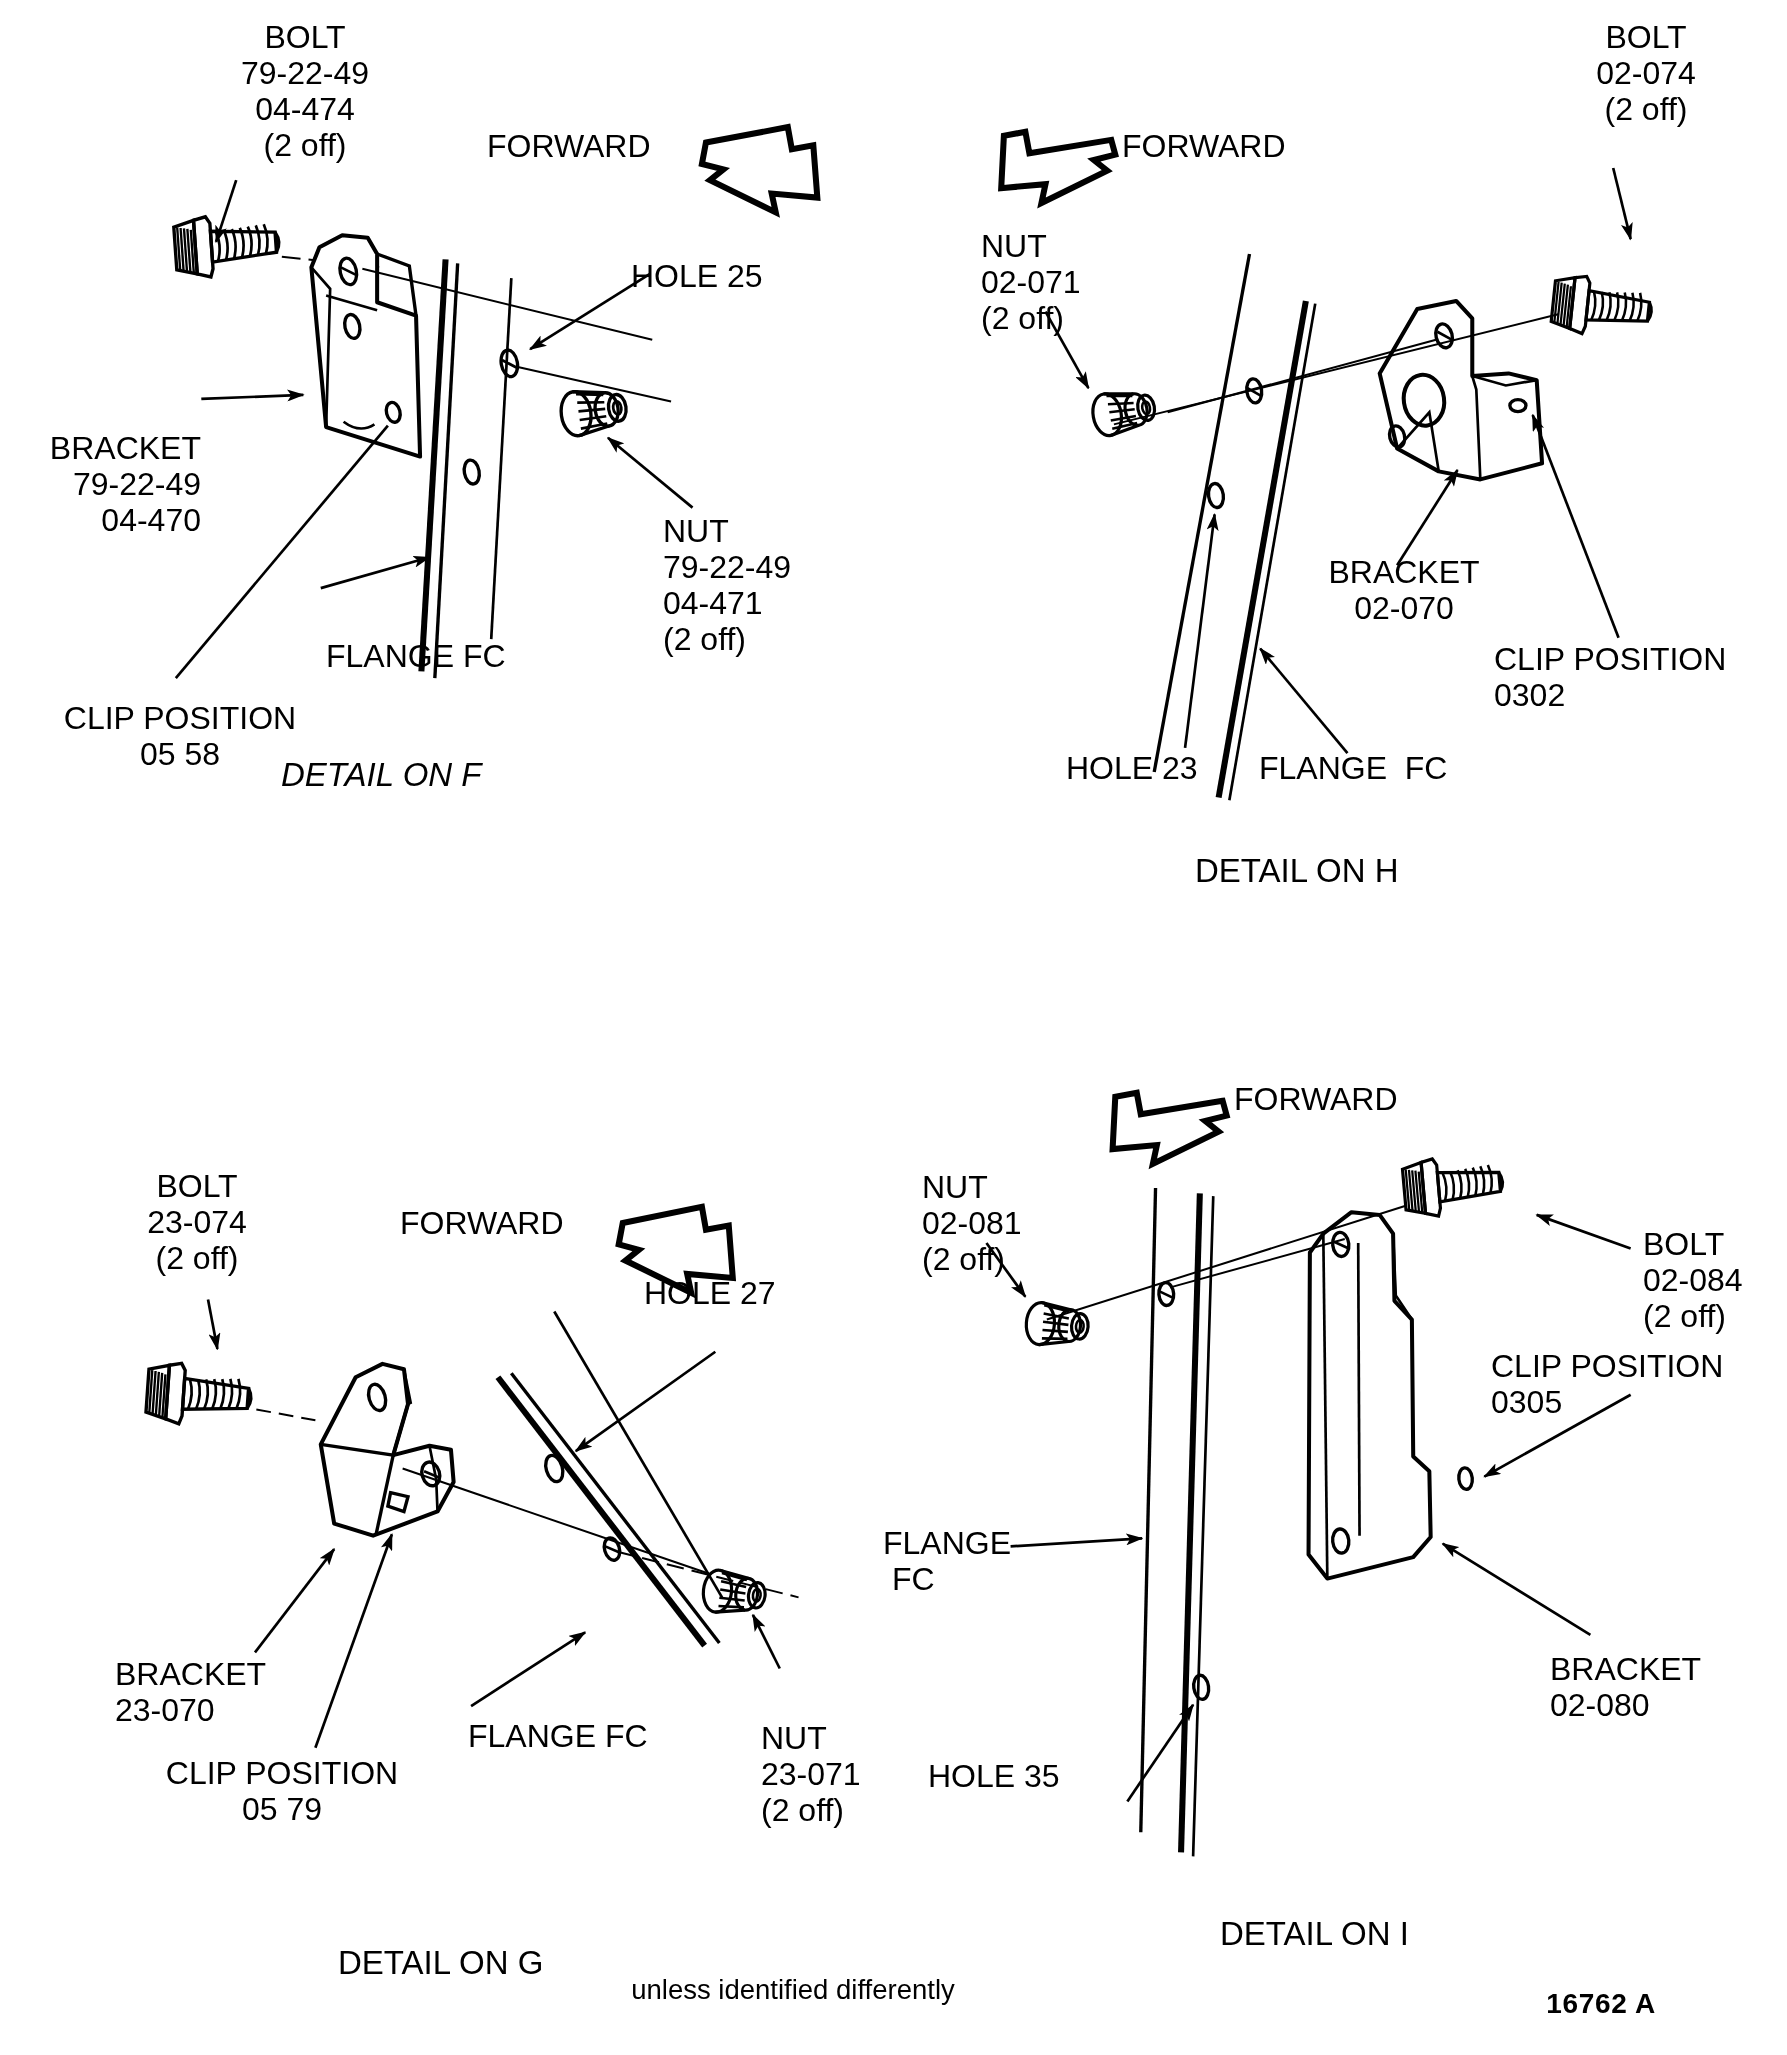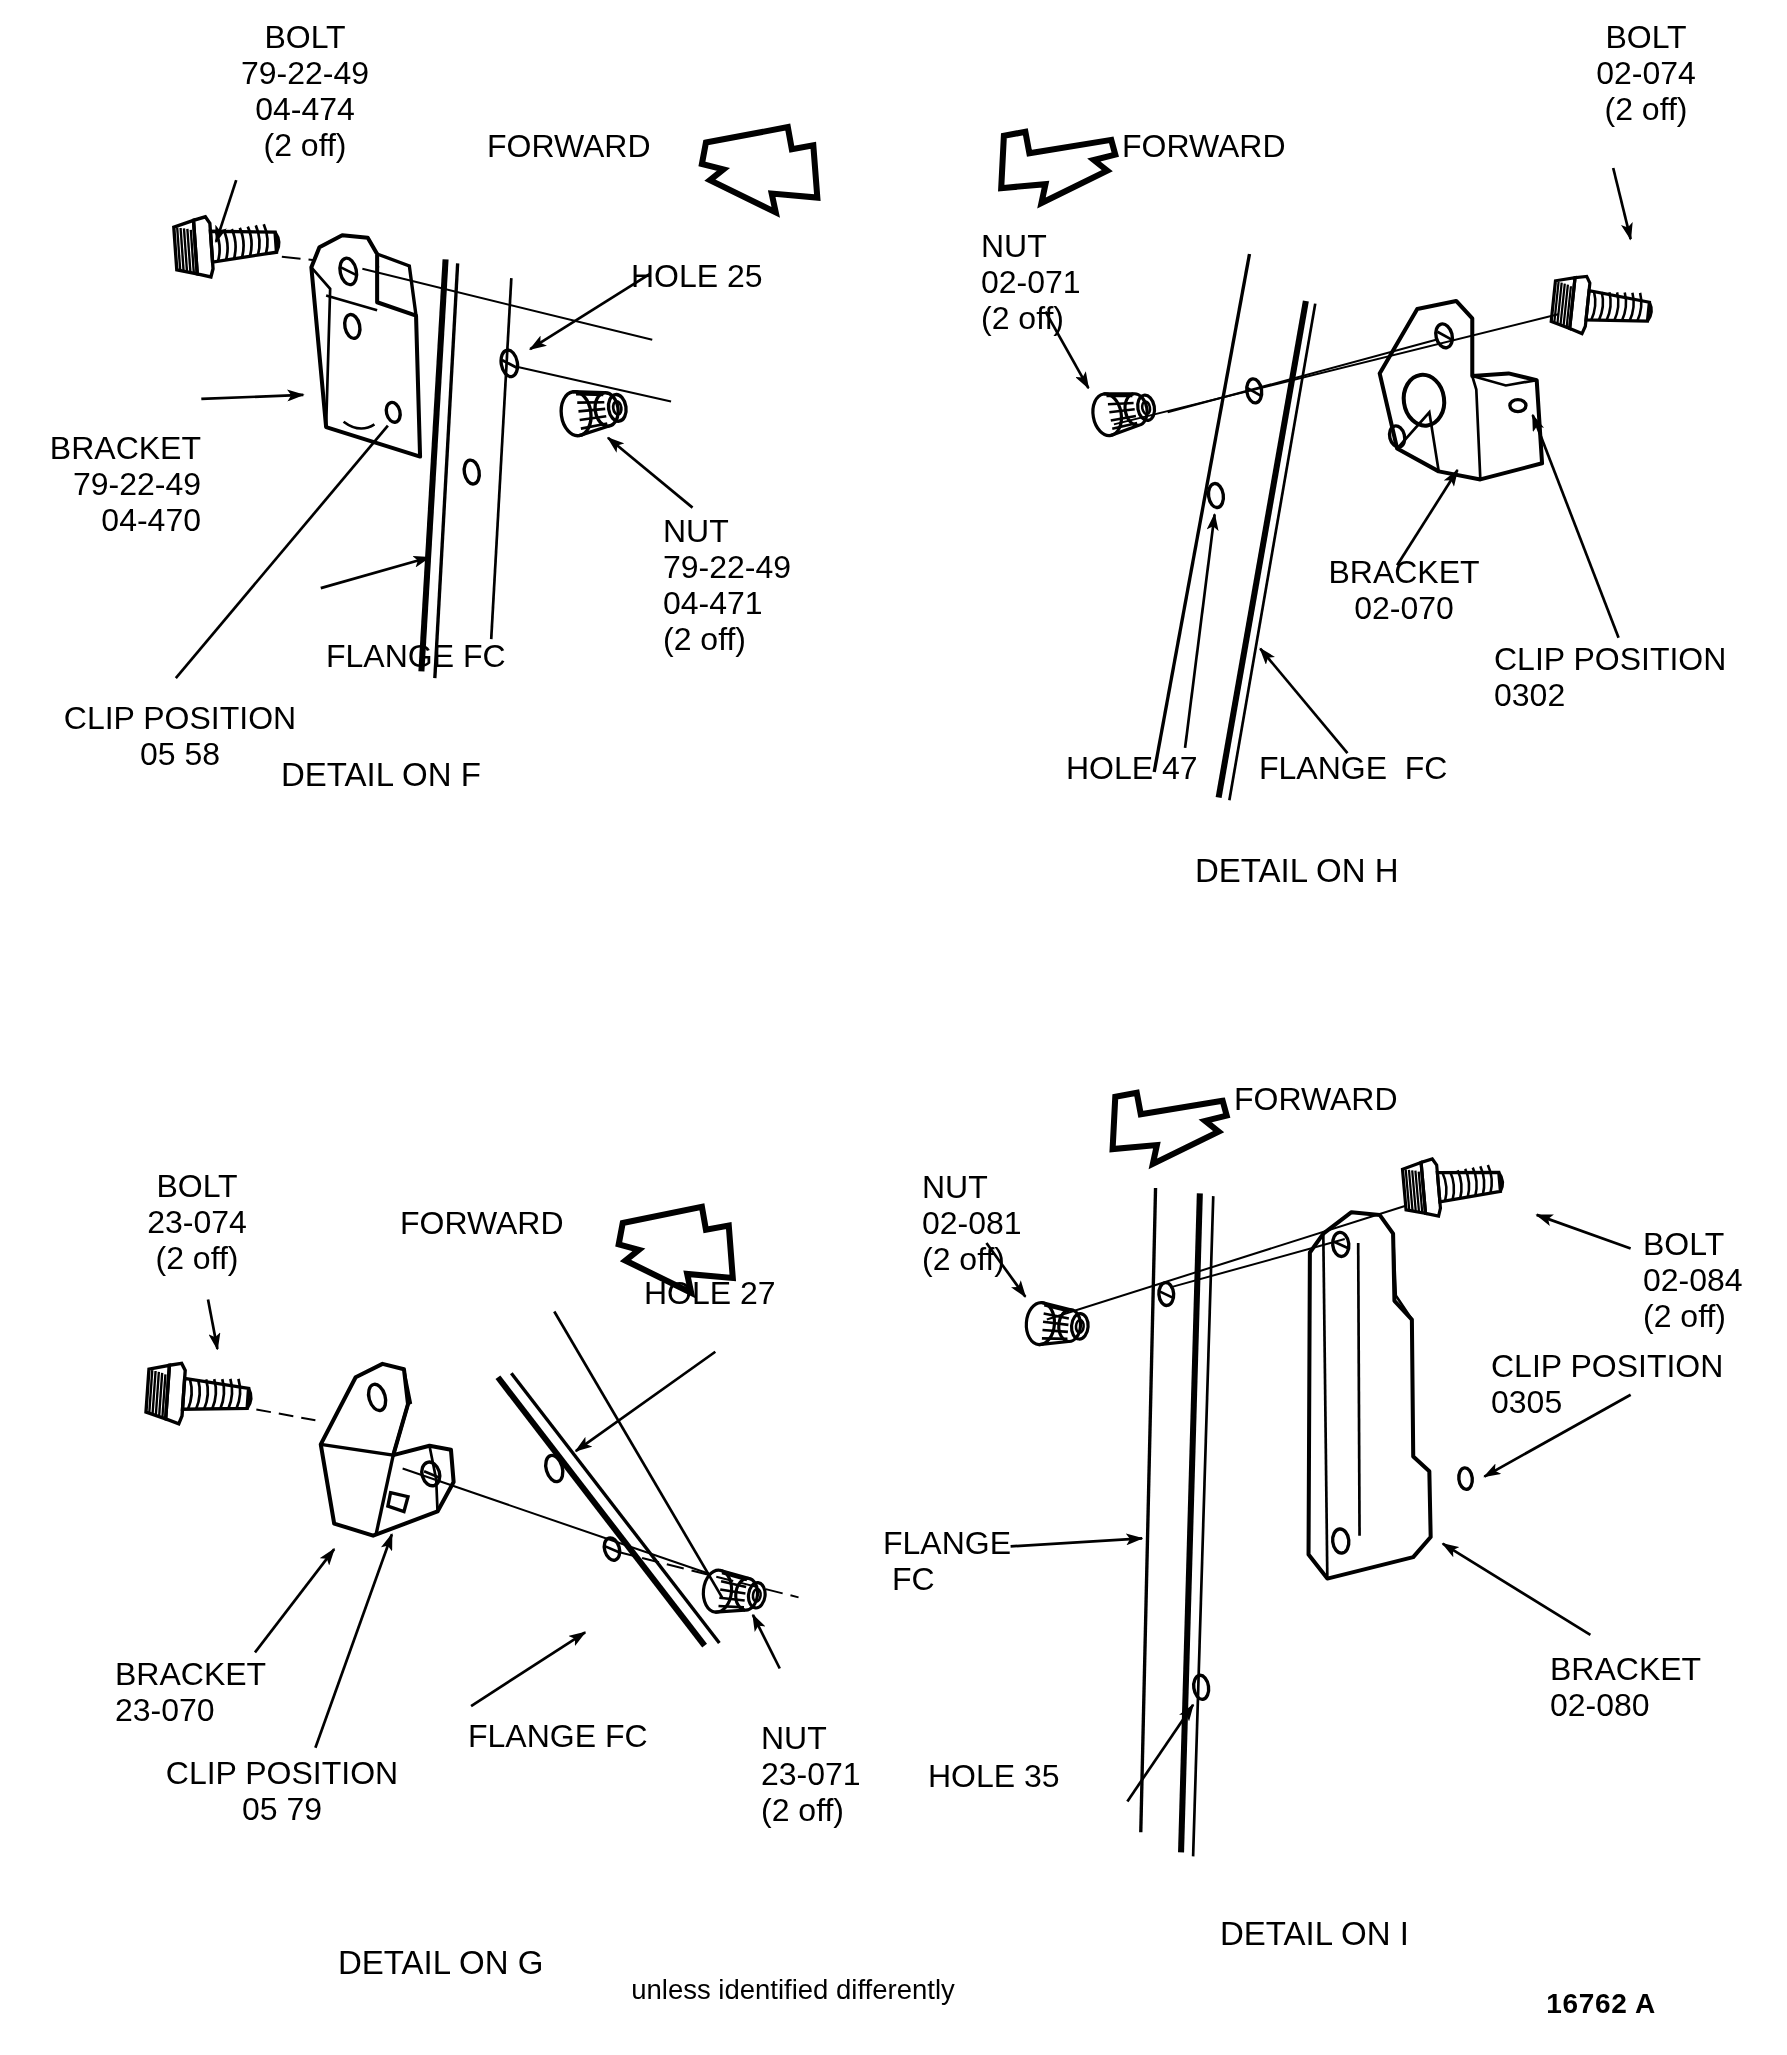--- a/index.html
+++ b/index.html
@@ -283,34 +283,34 @@
 <div class="lbl rgt" style="left:201px;top:430px;">BRACKET
 79-22-49
 04-470</div>
 <div class="lbl" style="left:663px;top:513px;">NUT
 79-22-49
 04-471
 (2 off)</div>
 <div class="lbl" style="left:326px;top:638px;">FLANGE FC</div>
 <div class="lbl ctr" style="left:180px;top:700px;">CLIP POSITION
 05 58</div>
-<div class="lbl big" style="left:281px;top:756px;">DETAIL ON F</div>
+<div class="lbl big" style="left:281px;top:756px;font-style:italic;">DETAIL ON F</div>
 
 <div class="lbl" style="left:1122px;top:128px;">FORWARD</div>
 <div class="lbl ctr" style="left:1646px;top:19px;">BOLT
 02-074
 (2 off)</div>
 <div class="lbl" style="left:981px;top:228px;">NUT
 02-071
 (2 off)</div>
 <div class="lbl ctr" style="left:1404px;top:554px;">BRACKET
 02-070</div>
 <div class="lbl" style="left:1494px;top:641px;">CLIP POSITION
 0302</div>
-<div class="lbl" style="left:1066px;top:750px;">HOLE 47</div>
+<div class="lbl" style="left:1066px;top:750px;">HOLE 23</div>
 <div class="lbl" style="left:1259px;top:750px;">FLANGE  FC</div>
 <div class="lbl big" style="left:1195px;top:852px;">DETAIL ON H</div>
 
 <div class="lbl ctr" style="left:197px;top:1168px;">BOLT
 23-074
 (2 off)</div>
 <div class="lbl" style="left:400px;top:1205px;">FORWARD</div>
 <div class="lbl" style="left:644px;top:1275px;">HOLE 27</div>
 <div class="lbl" style="left:115px;top:1656px;">BRACKET
 23-070</div>

